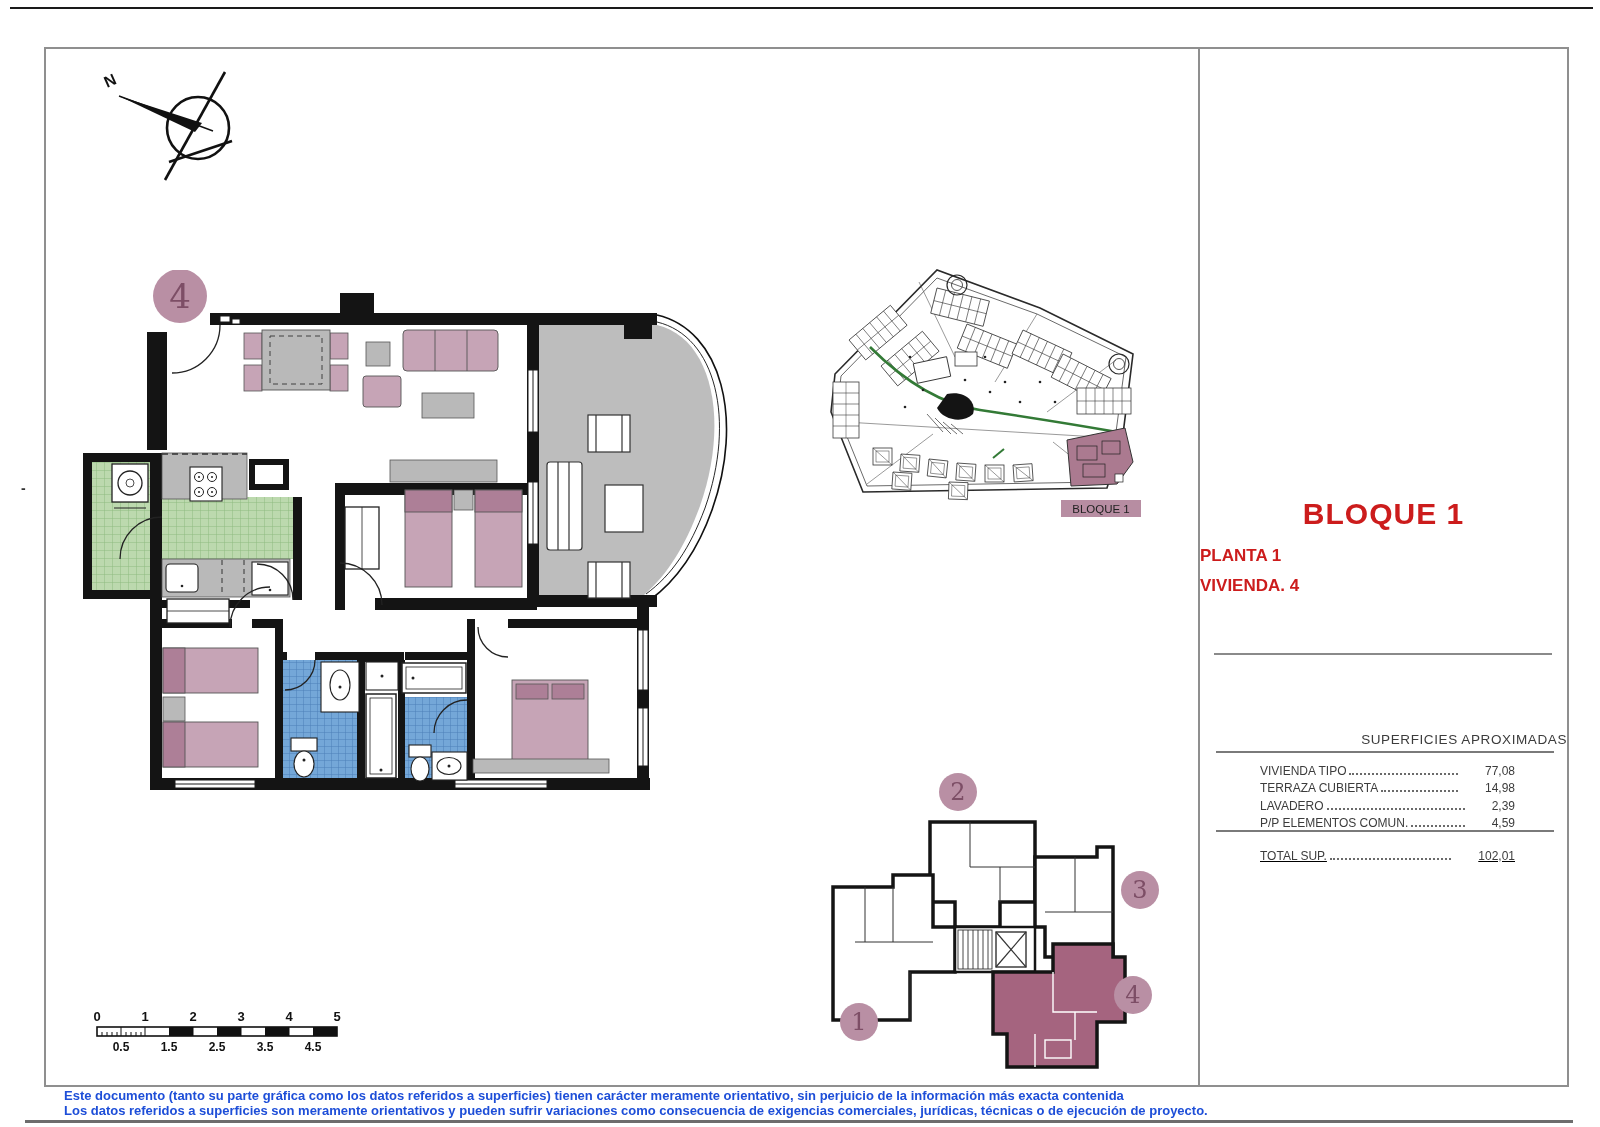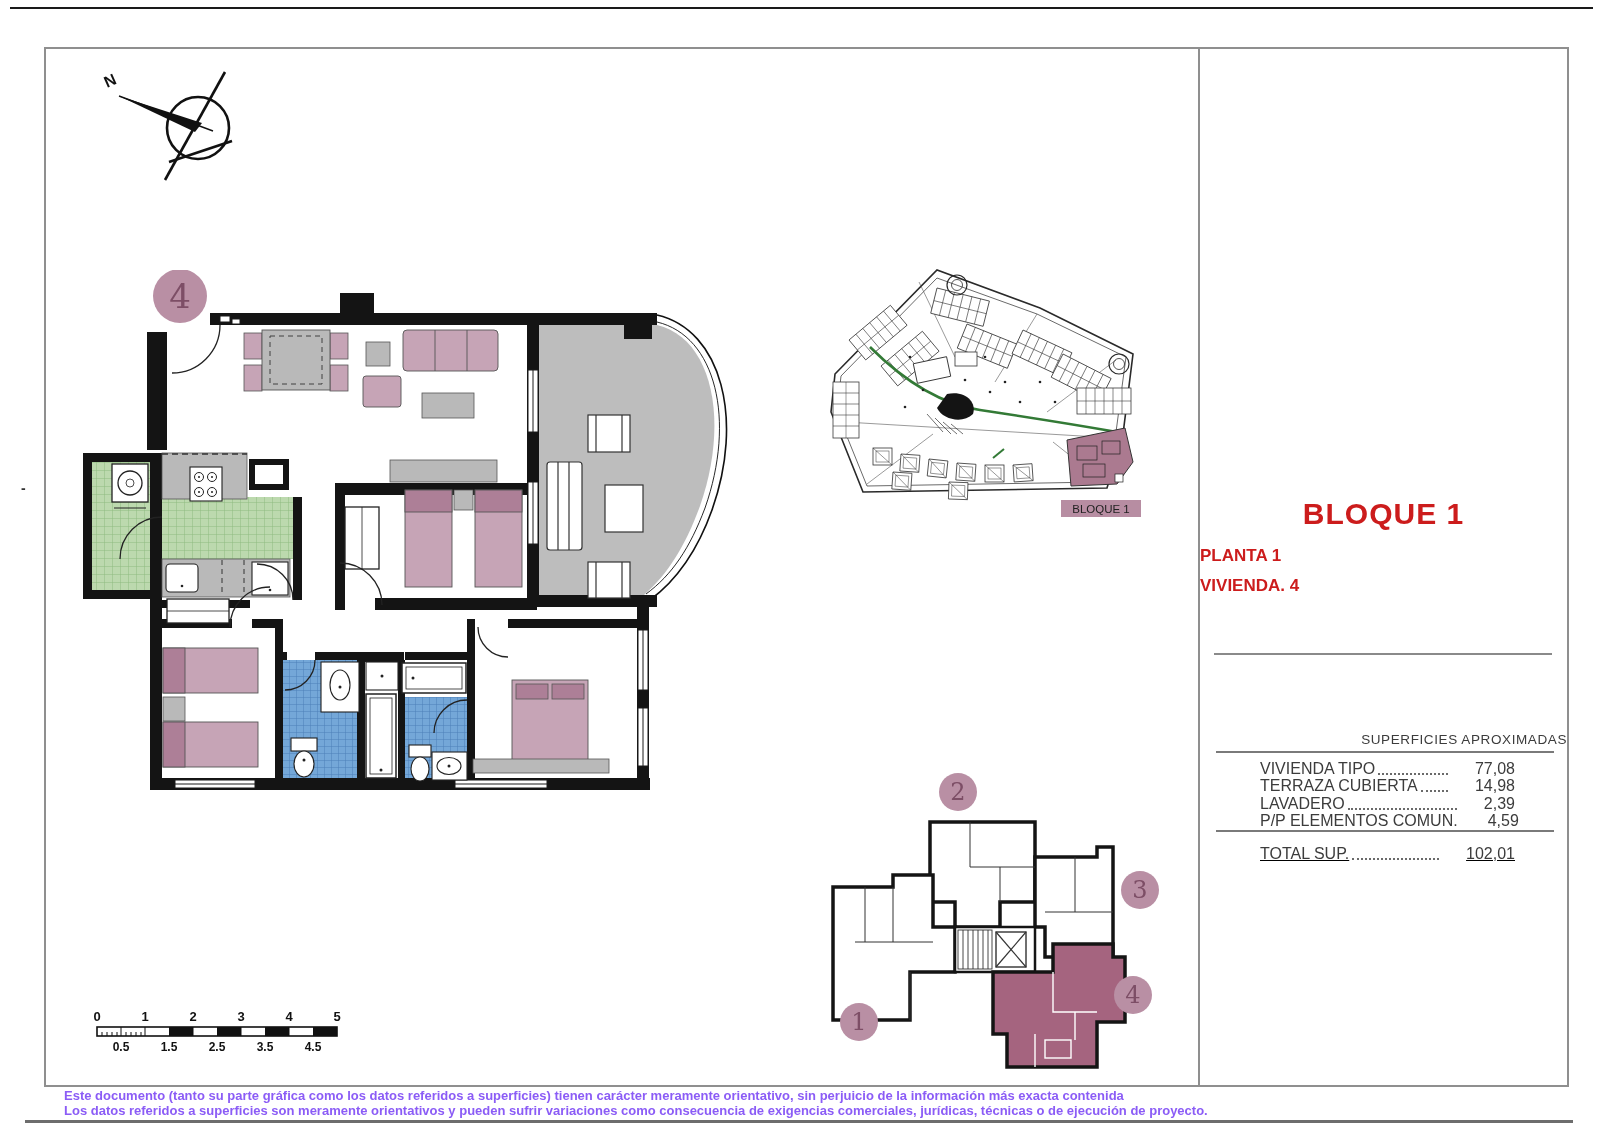--- a/index.html
+++ b/index.html
@@ -12,26 +12,26 @@
   .right-panel{left:1200px;top:47px;width:369px;height:1040px;border:2px solid #8f8f8f;border-left:none;box-sizing:border-box;}
   .rp{position:absolute;}
   .tb-title{top:448px;left:0;width:100%;text-align:center;font-size:30px;font-weight:bold;
             color:#cc1c1c;letter-spacing:1px;}
   .tb-sub{left:0;width:100%;text-align:left;font-size:17px;font-weight:bold;color:#cc1c1c;}
   .hr1{top:604px;left:14px;width:338px;height:2px;background:#8a8a8a;}
   .tbl-header{top:683px;left:0;width:100%;text-align:right;font-size:13.5px;color:#3c3c3c;letter-spacing:.6px;}
   .hr-a{top:702px;left:16px;width:338px;height:2px;background:#7a7a7a;}
   .hr-b{top:781px;left:16px;width:338px;height:2px;background:#7a7a7a;}
   .rows{top:711px;left:60px;right:52px;}
-  .trow{display:flex;align-items:flex-end;height:17.5px;font-size:16px;color:#3c3c3c;}
+  .trow{display:flex;align-items:flex-end;height:17.5px;font-size:12px;color:#3c3c3c;}
   .trow .lbl{white-space:nowrap;}
   .trow .leader{flex:1;border-bottom:2px dotted #6a6a6a;margin:0 3px 3px 3px;}
   .trow .val{white-space:nowrap;margin-left:24px;}
   .total-row{top:796px;left:60px;right:52px;text-decoration:underline;}
-  .disc{left:64px;font-size:13px;font-weight:bold;color:#8b5cf6;white-space:nowrap;}
+  .disc{left:64px;font-size:13px;font-weight:bold;color:#1d4ed8;white-space:nowrap;}
   .margin-dash{left:21px;top:480px;font-size:14px;font-weight:bold;color:#333;}
   svg text{font-family:"Liberation Sans",sans-serif;}
   svg .serifnum{font-family:"DejaVu Serif",serif;}
 </style>
 </head>
 <body>
 
 <div class="page">
 
   <div class="abs top-rule"></div>

